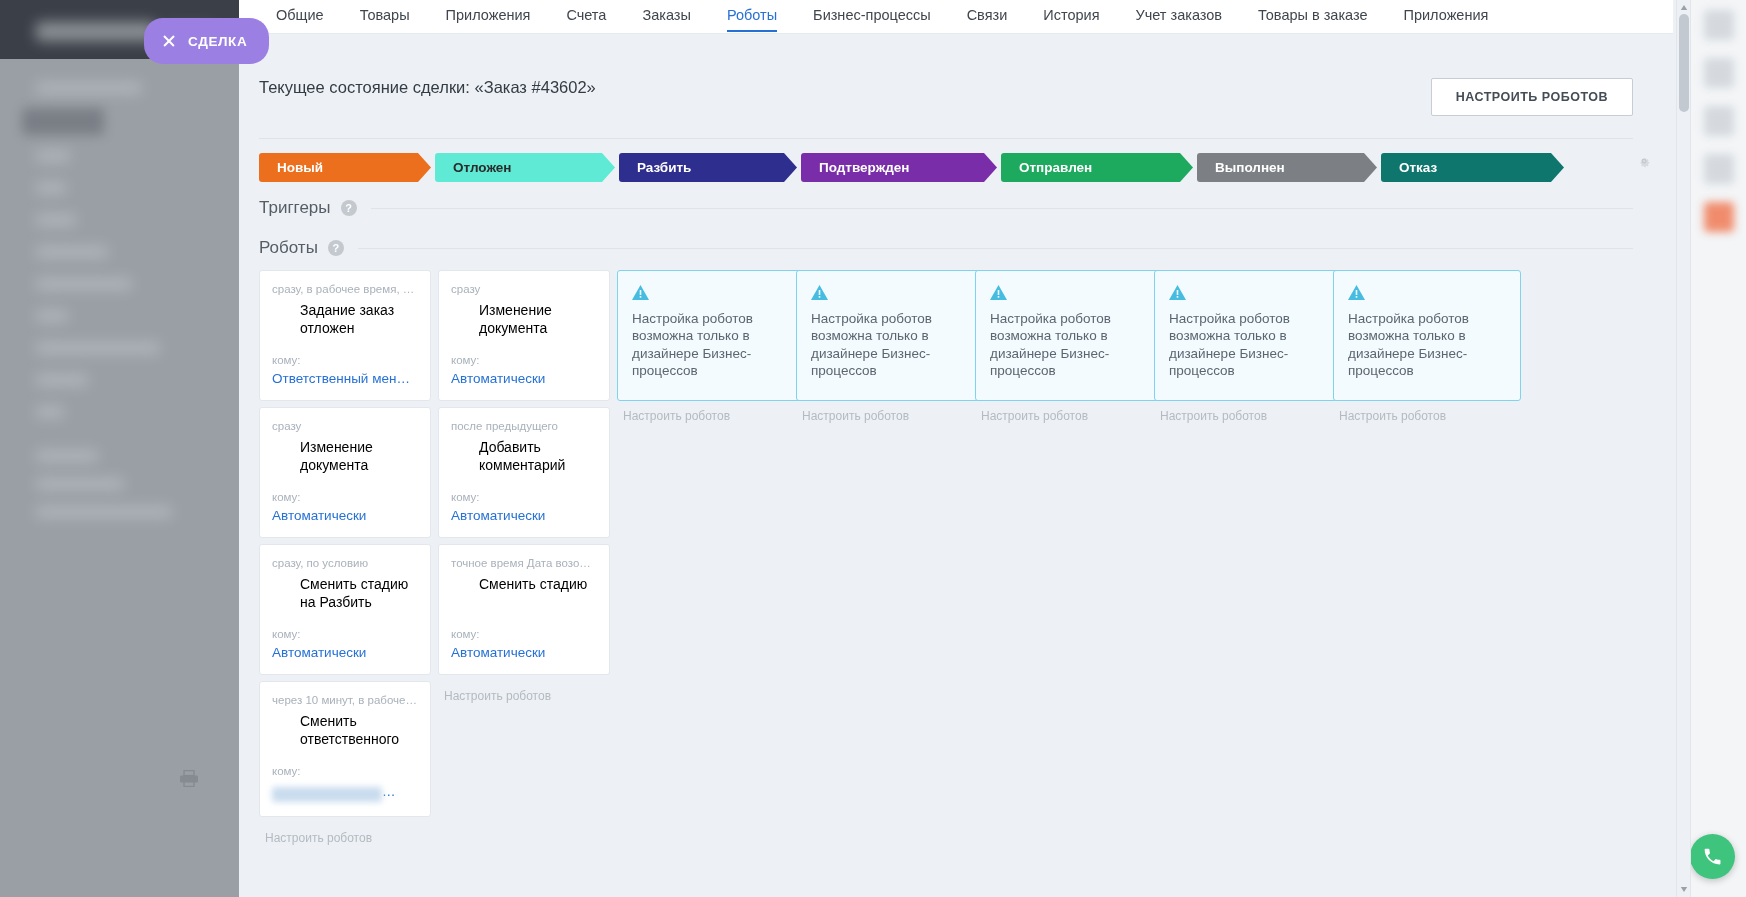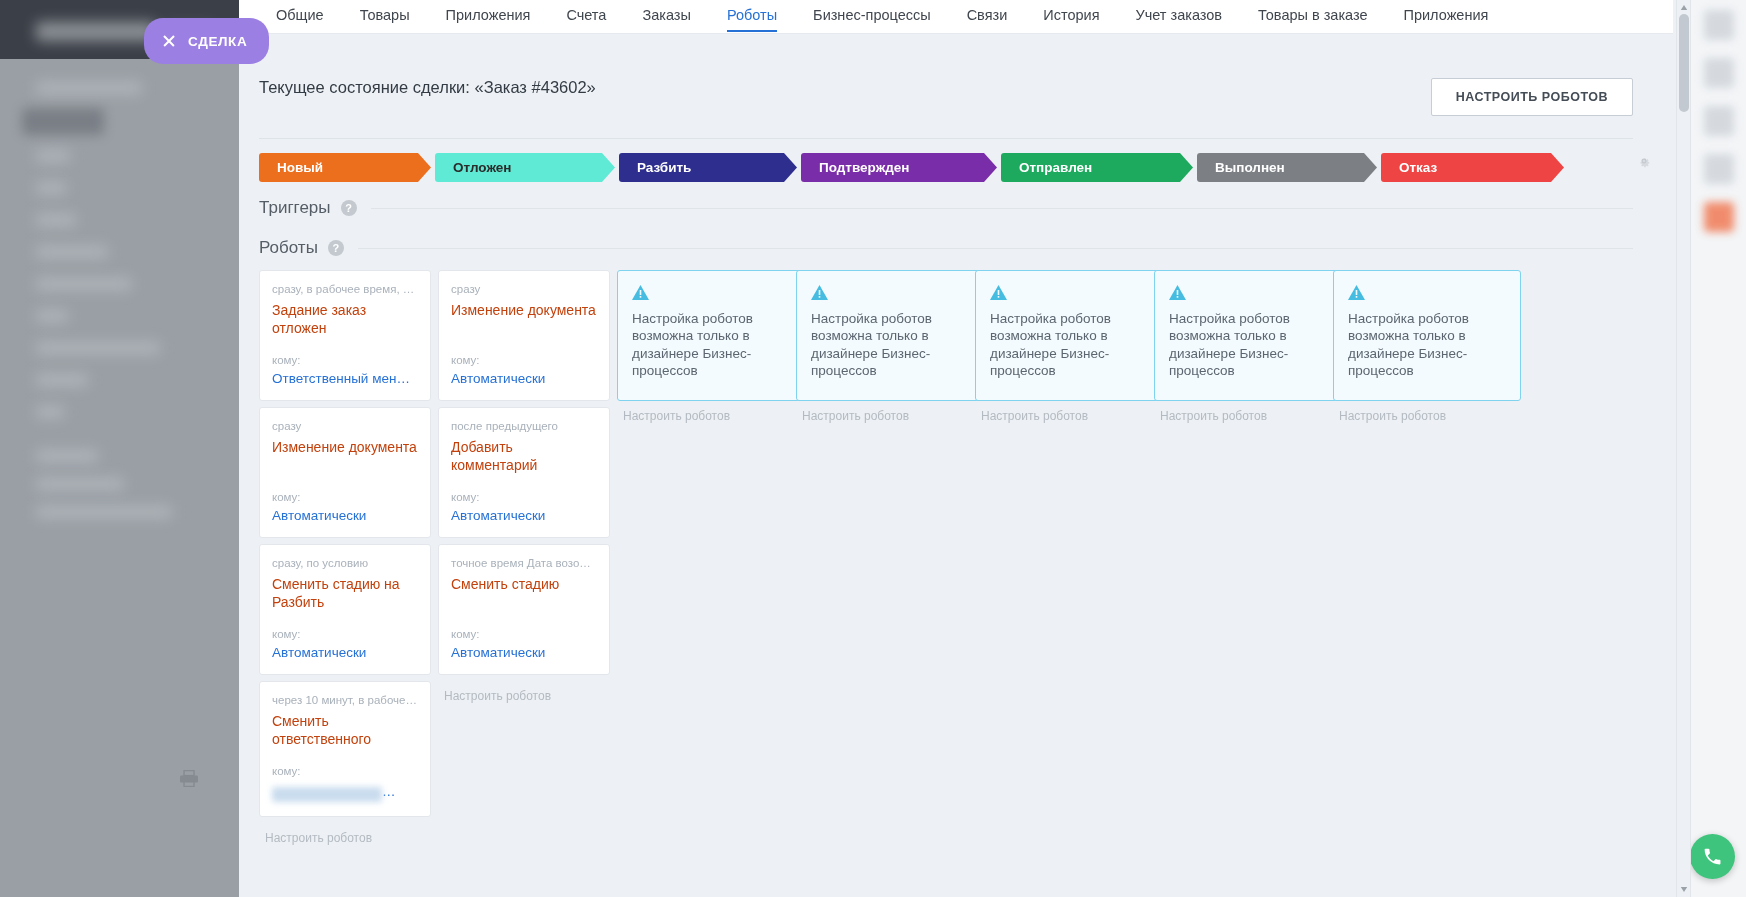--- a/index.html
+++ b/index.html
@@ -102,21 +102,21 @@
   
   .cols { display: flex; padding: 12px 20px 0 20px; gap: 0; align-items: flex-start; }
   .col { width: 179px; flex: 0 0 179px; padding-right: 0; position: relative; }
   .col + .col { margin-left: 0; }
 
   .card {
     background: #ffffff; border: 1px solid #e3e7eb; border-radius: 3px;
     margin-bottom: 6px; padding: 12px 12px 14px 12px; width: 172px; cursor: pointer;
   }
   .card-when { font-size: 11.5px; color: #a9b1ba; margin-bottom: 7px; white-space: nowrap; overflow: hidden; text-overflow: ellipsis; }
-  .card-name { font-size: 14px; color: #c2410c; line-height: 1.28; min-height: 38px; }
+  .card-name { font-size: 14px; color: #000000; line-height: 1.28; min-height: 38px; margin-left: 28px; }
   .card-tolabel { font-size: 11.5px; color: #a9b1ba; margin-top: 14px; }
   .card-to { font-size: 13.5px; color: #2671d6; margin-top: 5px; white-space: nowrap; overflow: hidden; text-overflow: ellipsis; }
   .card-to.redacted {
     display: inline-block; width: 110px; height: 15px; border-radius: 2px;
     background: #c9dcee; filter: blur(3px); vertical-align: middle;
   }
   .redact-wrap { margin-top: 5px; font-size: 13.5px; color: #2671d6; }
 
   .warn-card {
     background: #f4fbfe; border: 1px solid #7fd3ee; border-radius: 3px;
@@ -206,21 +206,21 @@
 
       <div class="hr"></div>
 
       <div class="stages" id="stages">
         <div class="stage" style="background: rgb(236, 111, 30); color: rgb(255, 255, 255); width: 172px; flex: 0 0 172px;">Новый</div>
           <div class="stage dark-text" style="background: #5eead4; color: rgb(43, 43, 43); width: 180px; flex: 0 0 180px;">Отложен</div>
           <div class="stage" style="background: rgb(46, 46, 143); color: rgb(255, 255, 255); width: 178px; flex: 0 0 178px;">Разбить</div>
           <div class="stage" style="background: rgb(122, 45, 168); color: rgb(255, 255, 255); width: 196px; flex: 0 0 196px;">Подтвержден</div>
           <div class="stage" style="background: rgb(30, 170, 94); color: rgb(255, 255, 255); width: 192px; flex: 0 0 192px;">Отправлен</div>
           <div class="stage" style="background: rgb(124, 128, 133); color: rgb(255, 255, 255); width: 180px; flex: 0 0 180px;">Выполнен</div>
-          <div class="stage" style="background: #ef4444; color: rgb(255, 255, 255); width: 183px; flex: 0 0 183px;">Отказ</div>
+          <div class="stage" style="background: #0f766e; color: rgb(255, 255, 255); width: 183px; flex: 0 0 183px;">Отказ</div>
           <svg class="gear" viewBox="0 0 16 16">
           <path fill="#9aa1a9" d="M8 5.2a2.8 2.8 0 100 5.6 2.8 2.8 0 000-5.6zm0 4.3a1.5 1.5 0 110-3 1.5 1.5 0 010 3z"></path>
           <path fill="#9aa1a9" d="M14 9.1l-1.2-.3a4.9 4.9 0 00-.3-.8l.7-1-1.2-1.2-1 .7a4.9 4.9 0 00-.8-.3L9.9 5H8.1l-.3 1.2a4.9 4.9 0 00-.8.3l-1-.7L4.8 7l.7 1a4.9 4.9 0 00-.3.8L4 9.1v1.8l1.2.3c.1.3.2.6.3.8l-.7 1 1.2 1.2 1-.7c.3.1.5.2.8.3l.3 1.2h1.8l.3-1.2c.3-.1.5-.2.8-.3l1 .7 1.2-1.2-.7-1c.1-.2.2-.5.3-.8l1.2-.3V9.1z" opacity=".55"></path>
         </svg>
       </div>
 
       <div class="sec-head">
         <span class="sec-title">Триггеры</span>
         <span class="qmark">?</span>
         <span class="sec-line"></span>

